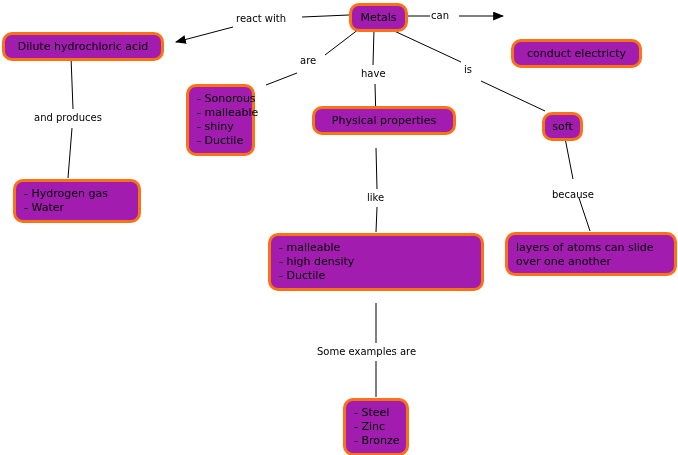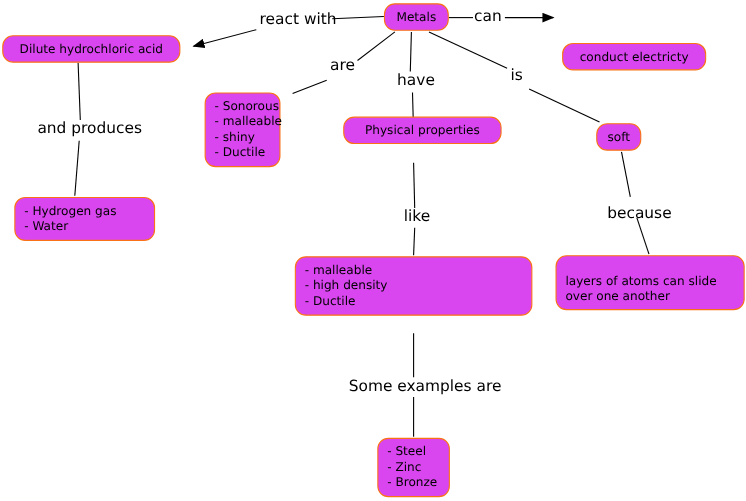--- a/index.html
+++ b/index.html
@@ -8,45 +8,45 @@
     width:678px; height:455px;
     background:#ffffff;
     font-family:"DejaVu Sans", sans-serif;
     color:#000000;
     overflow:hidden;
   }
   svg.wires { position:absolute; left:0; top:0; width:678px; height:455px; }
   .node {
     position:absolute;
     box-sizing:border-box;
-    background:#d946ef;
-    border:1px solid #f97316;
+    background:#a21caf;
+    border:3px solid #f97316;
     border-radius:10px;
     font-size:11px;
     cursor:default;
   }
   .node.single { text-align:center; padding:4px 2px; line-height:15px; white-space:nowrap; }
   .node.list   { text-align:left;  padding:5px 8px; line-height:14px; white-space:nowrap; }
   .edge-label {
     position:absolute;
-    font-size:14px;
+    font-size:10px;
     line-height:13px;
     white-space:nowrap;
   }
 
   
   #n-metals   { left:349px; top:3px;  width:59px;  }
   #n-conduct  { left:511px; top:3px;  width:131px;margin-top:36px; }
   #n-dilute   { left:2px;   top:32px; width:162px; }
   #n-sonorous { left:186px; top:84px; width:69px;  }
   #n-physical { left:312px; top:106px; width:144px; }
   #n-soft     { left:542px; top:112px; width:41px; }
   #n-hydrogen { left:13px;  top:179px; width:128px; }
   #n-melting  { left:268px; top:233px; width:216px; }
-  #n-layers   { left:505px; top:232px; width:172px; padding-top:16px; padding-bottom:4px; }
+  #n-layers   { left:505px; top:232px; width:172px; padding-top:6px; padding-bottom:4px; }
   #n-examples { left:343px; top:398px; width:66px; }
 
   
   #l-react    { left:236px; top:12px; }
   #l-can      { left:431px; top:9px;  }
   #l-are      { left:300px; top:54px; }
   #l-have     { left:361px; top:67px; }
   #l-is       { left:464px; top:63px; }
   #l-produces { left:34px;  top:111px; }
   #l-like     { left:367px; top:191px; }

